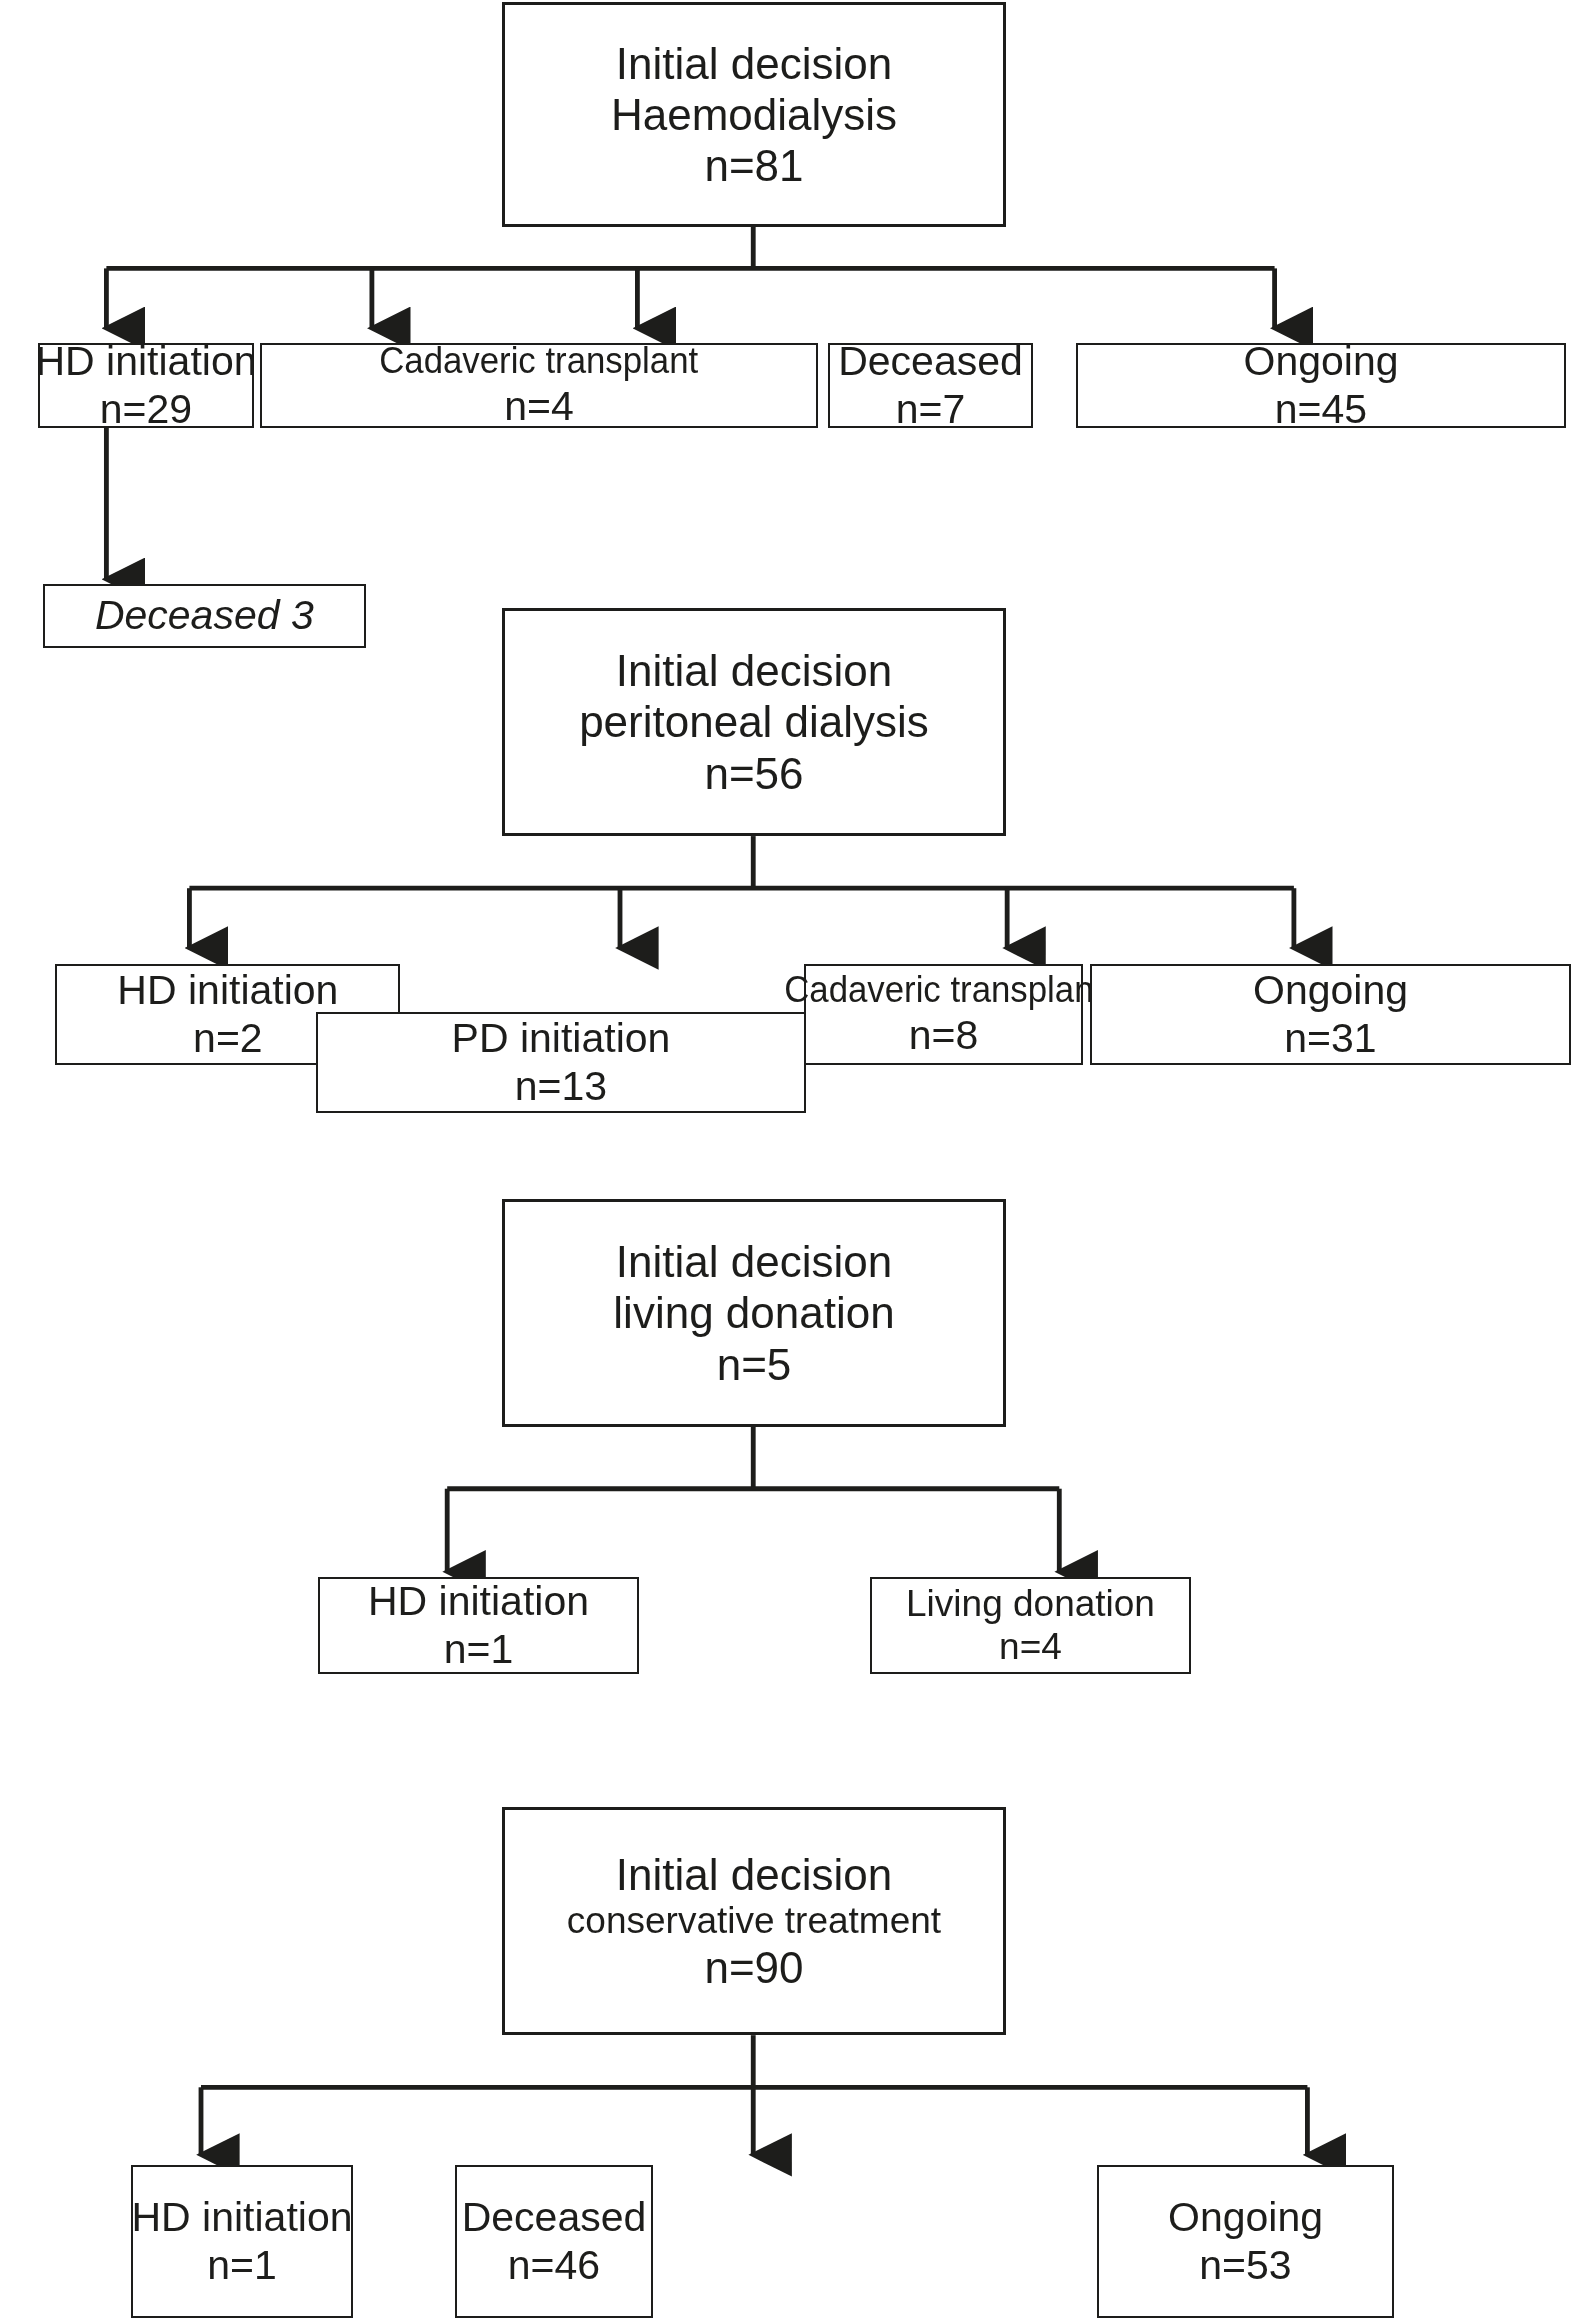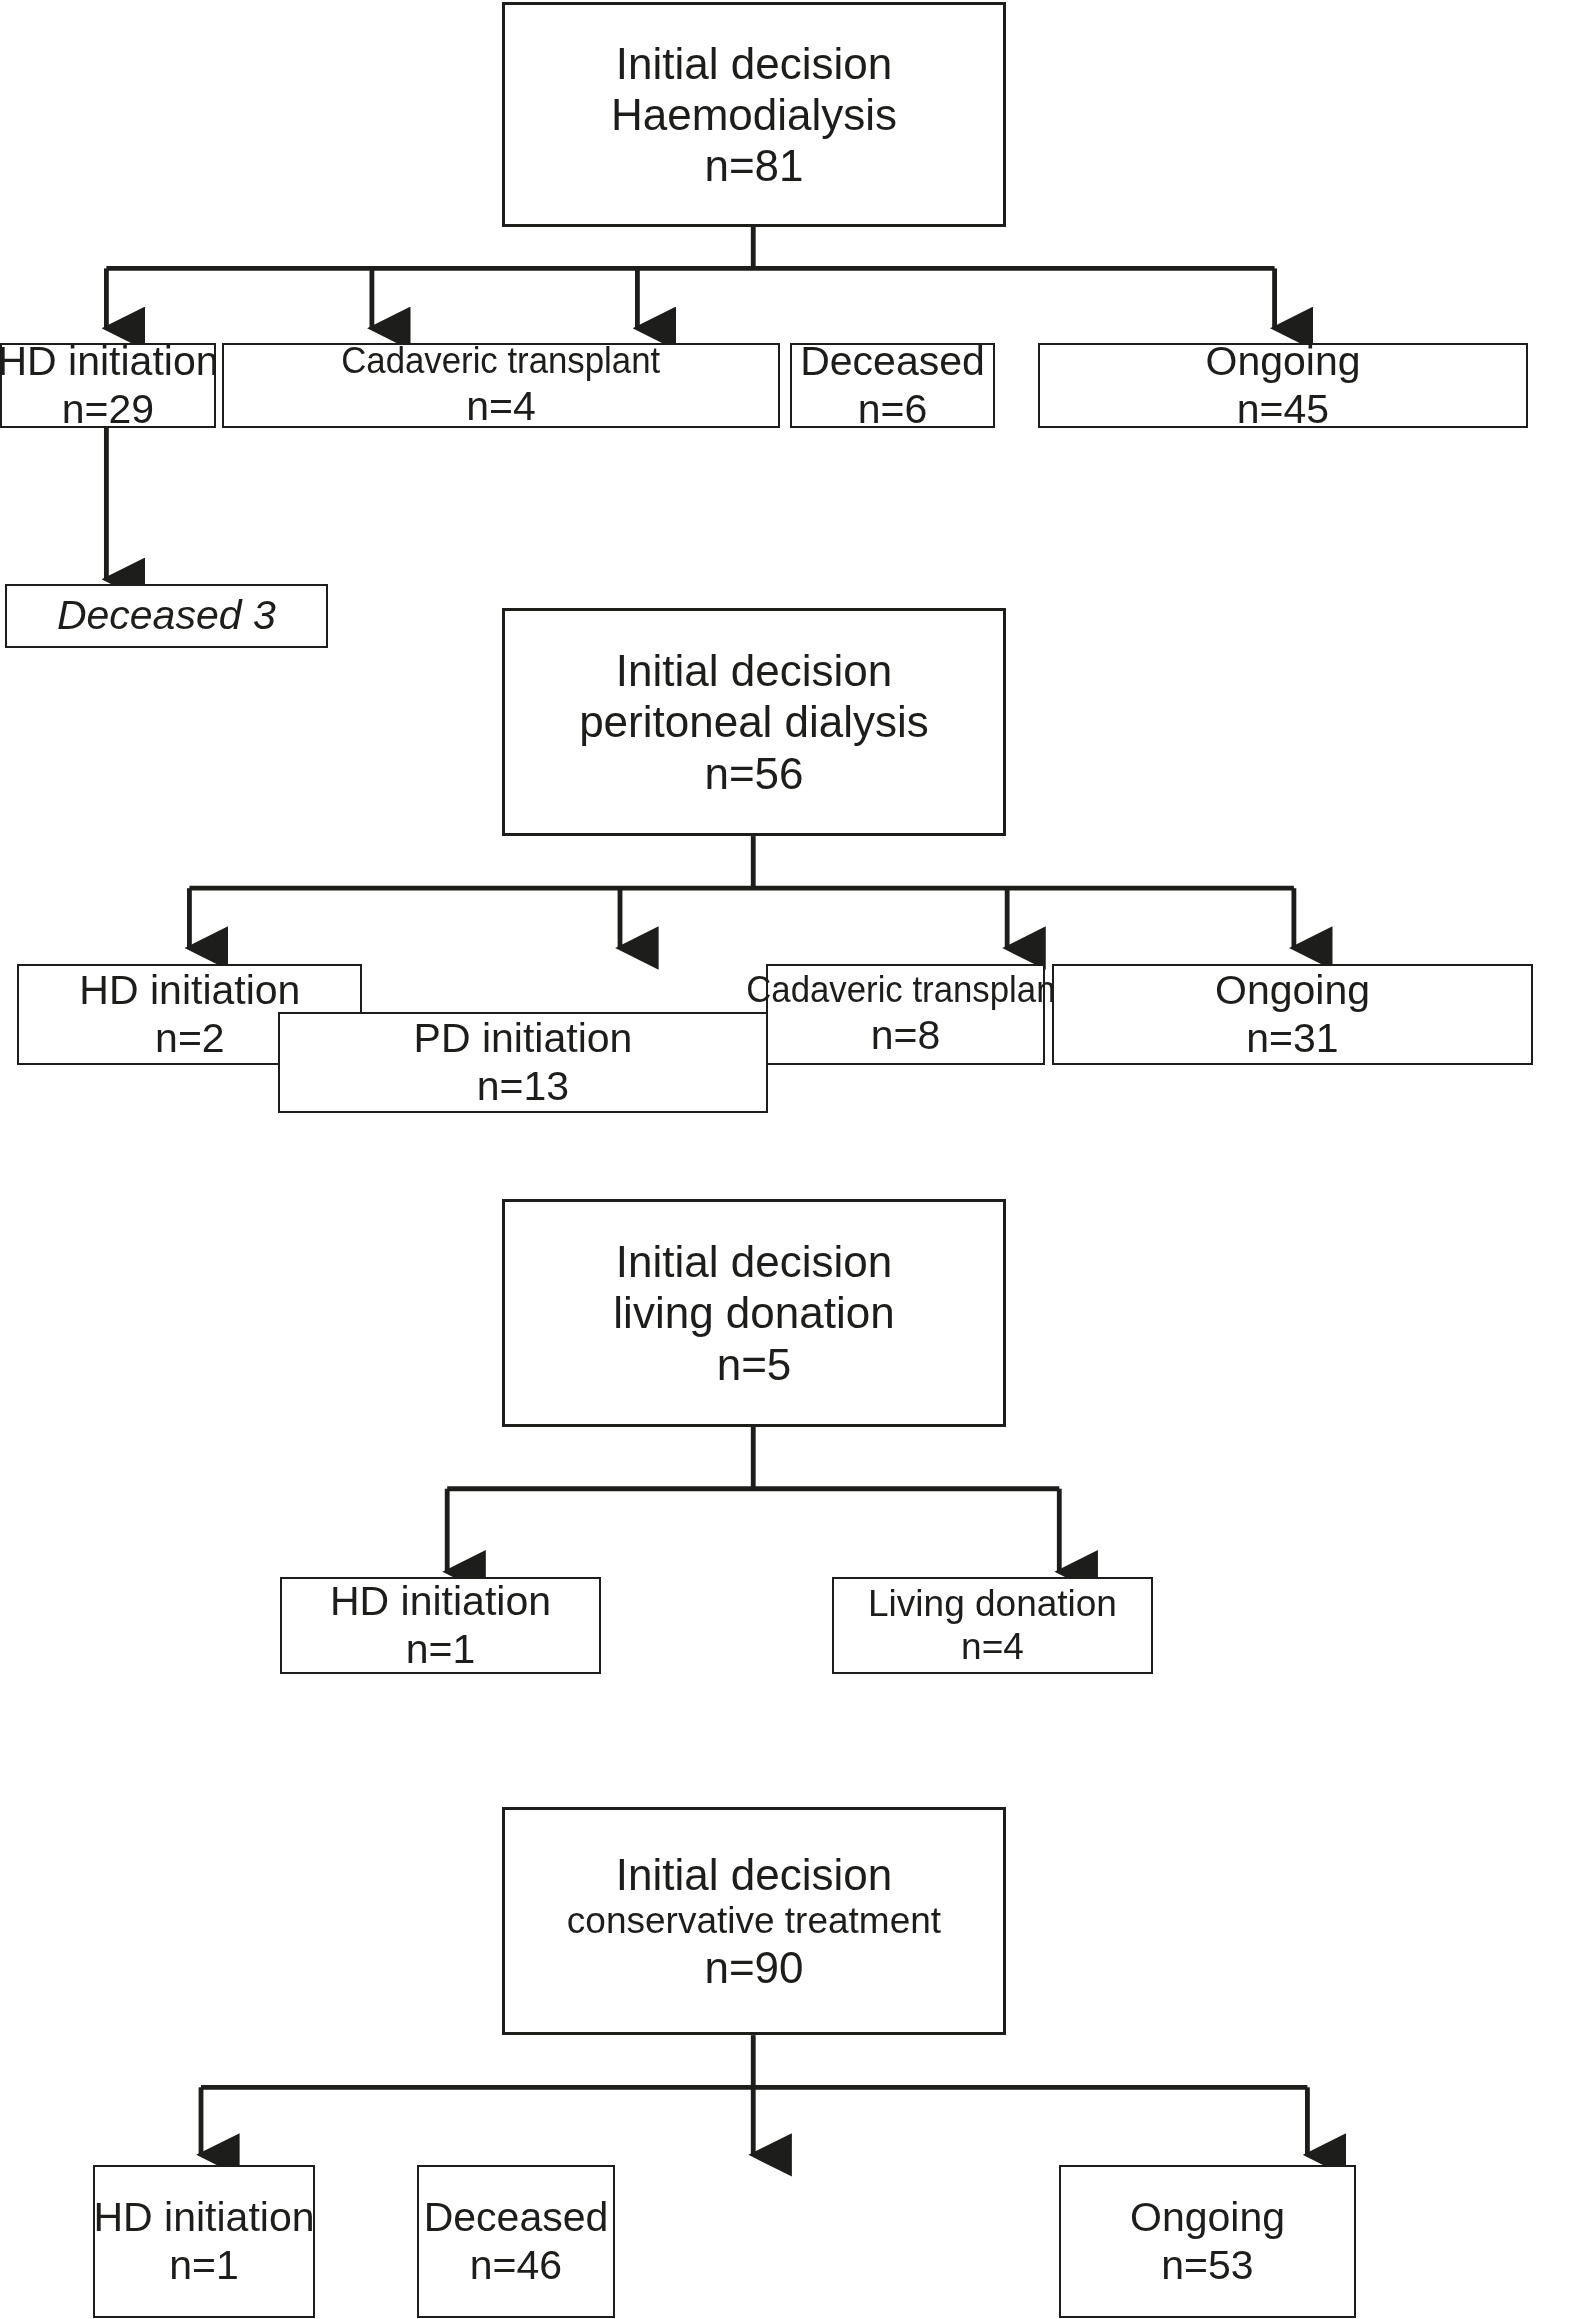--- a/index.html
+++ b/index.html
@@ -33,20 +33,21 @@
     display: flex;
     flex-direction: column;
     align-items: center;
     justify-content: center;
     color: #1d1d1b;
     line-height: 1.16;
     text-align: center;
   }
   .node-box.thin {
     border-width: 2.9px;
+    margin-left: 38px;
   }
   .node-line {
     display: block;
     white-space: nowrap;
   }
   .fs-big   { font-size: 44px; }
   .fs-mid   { font-size: 41px; }
   .fs-small { font-size: 37px; }
   .narrow   { transform: scaleX(0.94); transform-origin: center; }
 </style>
@@ -112,21 +113,21 @@
     <span class="node-line fs-mid">n=29</span>
   </div>
 
   <div class="node-box thin" style="left:222px; top:343px; width:558px; height:85px;">
     <span class="node-line fs-small narrow">Cadaveric transplant</span>
     <span class="node-line fs-mid">n=4</span>
   </div>
 
   <div class="node-box thin" style="left:790px; top:343px; width:205px; height:85px;">
     <span class="node-line fs-mid">Deceased</span>
-    <span class="node-line fs-mid">n=6</span>
+    <span class="node-line fs-mid">n=7</span>
   </div>
 
   <div class="node-box thin" style="left:1038px; top:343px; width:490px; height:85px;">
     <span class="node-line fs-mid">Ongoing</span>
     <span class="node-line fs-mid">n=45</span>
   </div>
 
   <div class="node-box thin" style="left:4.8px; top:584px; width:323px; height:64px;font-style:italic;">
     <span class="node-line fs-mid">Deceased 3</span>
   </div>

